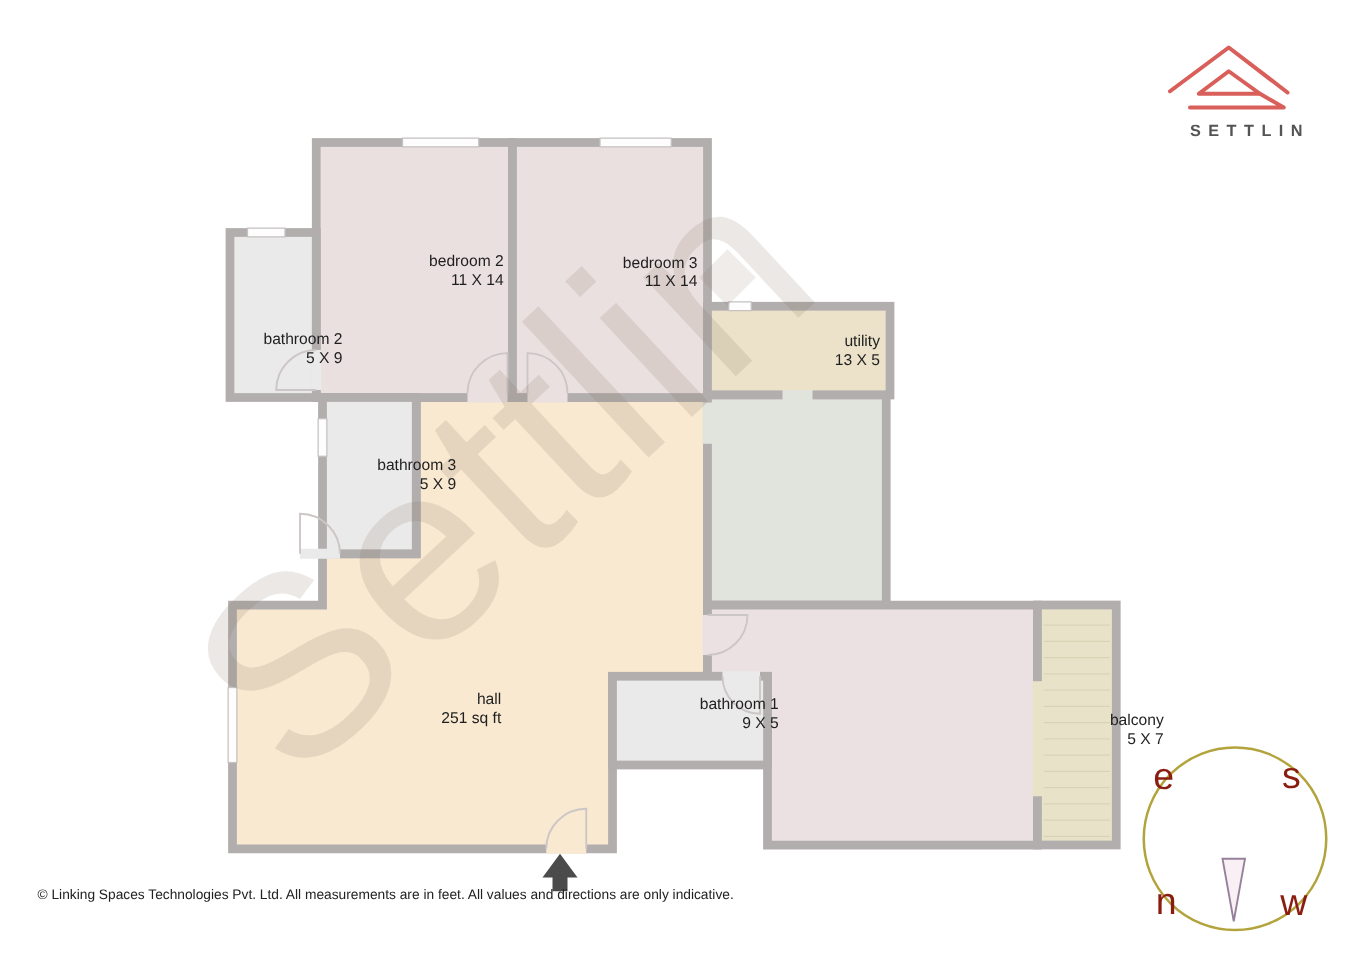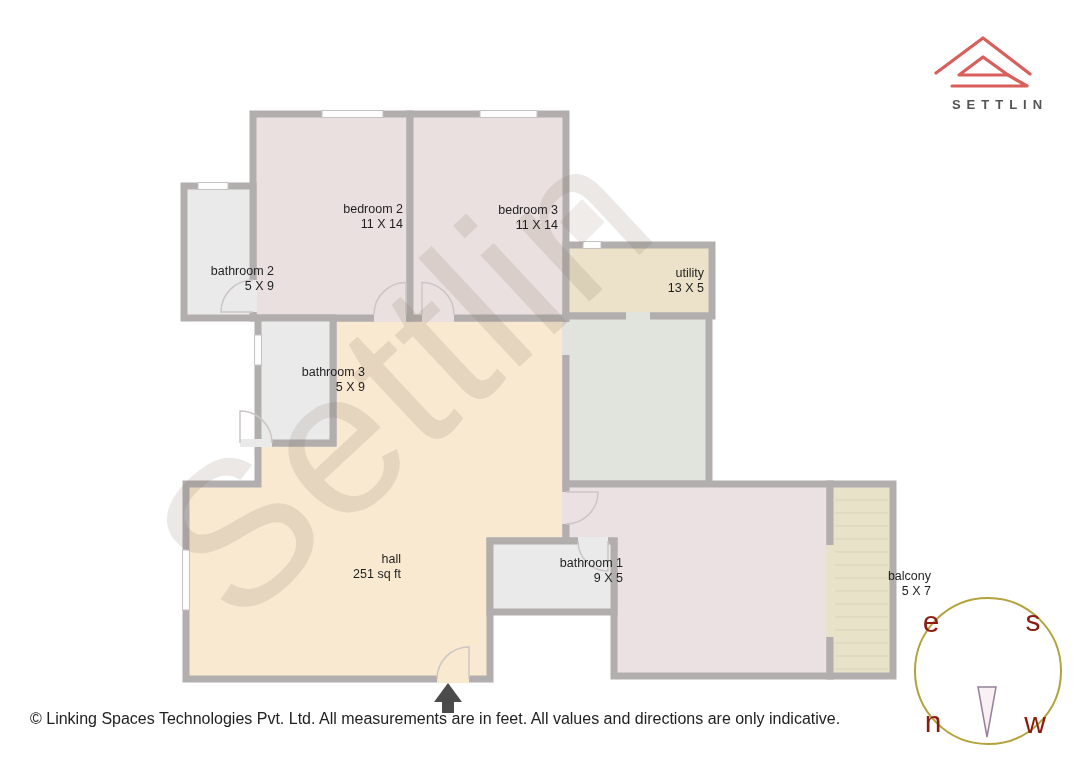--- a/index.html
+++ b/index.html
@@ -18,21 +18,21 @@
   #watermark-diamond{position:absolute;left:566px;top:206px;width:32px;height:32px;
              background:rgba(128,112,96,0.13);transform:rotate(45deg);pointer-events:none;}
   
   #logo{position:absolute;left:920px;top:25px;width:160px;height:95px;}
   #logo-text{position:absolute;left:0px;top:72px;width:160px;text-align:center;
              font-size:13px;font-weight:bold;letter-spacing:6px;color:#545454;}
   
   .compass-letter{position:absolute;width:30px;margin-left:-15px;text-align:center;
                   font-size:30px;line-height:30px;color:#8b1c10;}
   
-  #footer{position:absolute;left:30px;top:710px;font-size:16px;color:#222222;}
+  #footer{position:absolute;left:30px;top:710px;font-size:11px;color:#222222;}
 </style>
 </head>
 <body>
 
 <div id="page">
 
   <svg id="plan-svg" viewBox="0 0 1080 764" xmlns="http://www.w3.org/2000/svg">
     <g stroke="#b2aeae" stroke-width="7">
 
       <path d="M 333 318 H 566 V 541 H 490 V 679 H 186 V 484 H 258 V 443 H 333 Z" fill="#f9e9d1"></path>

